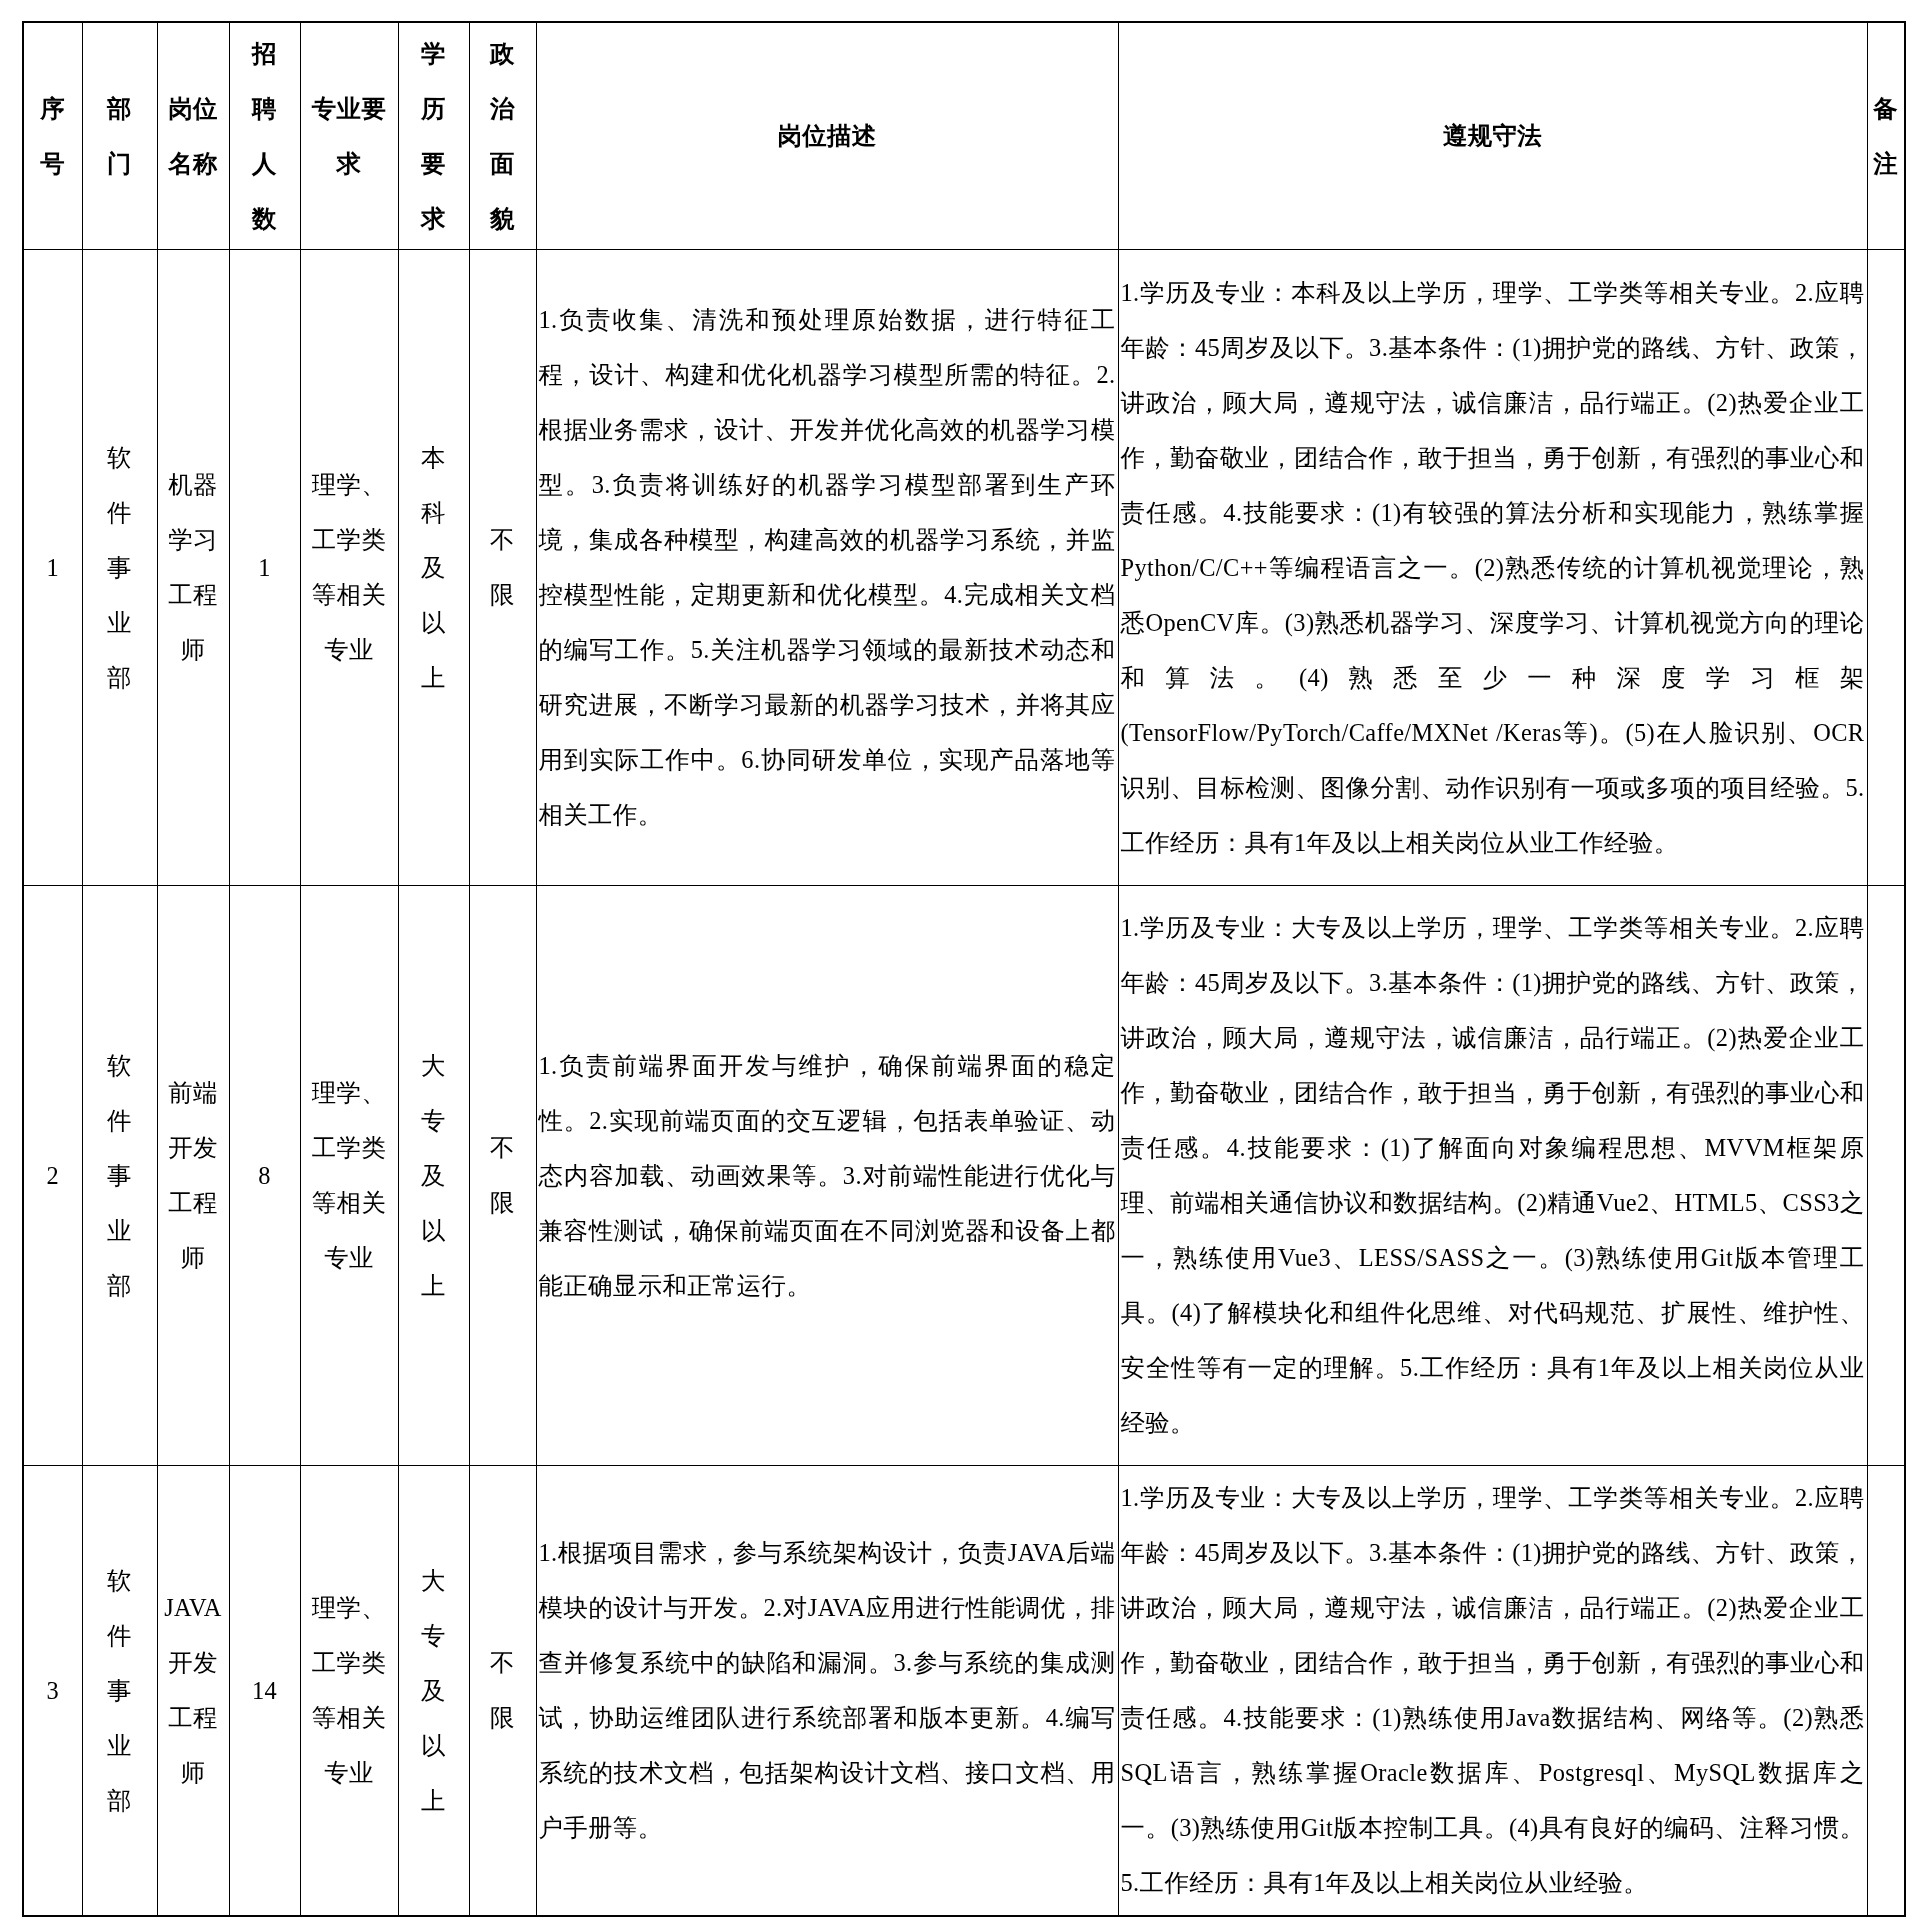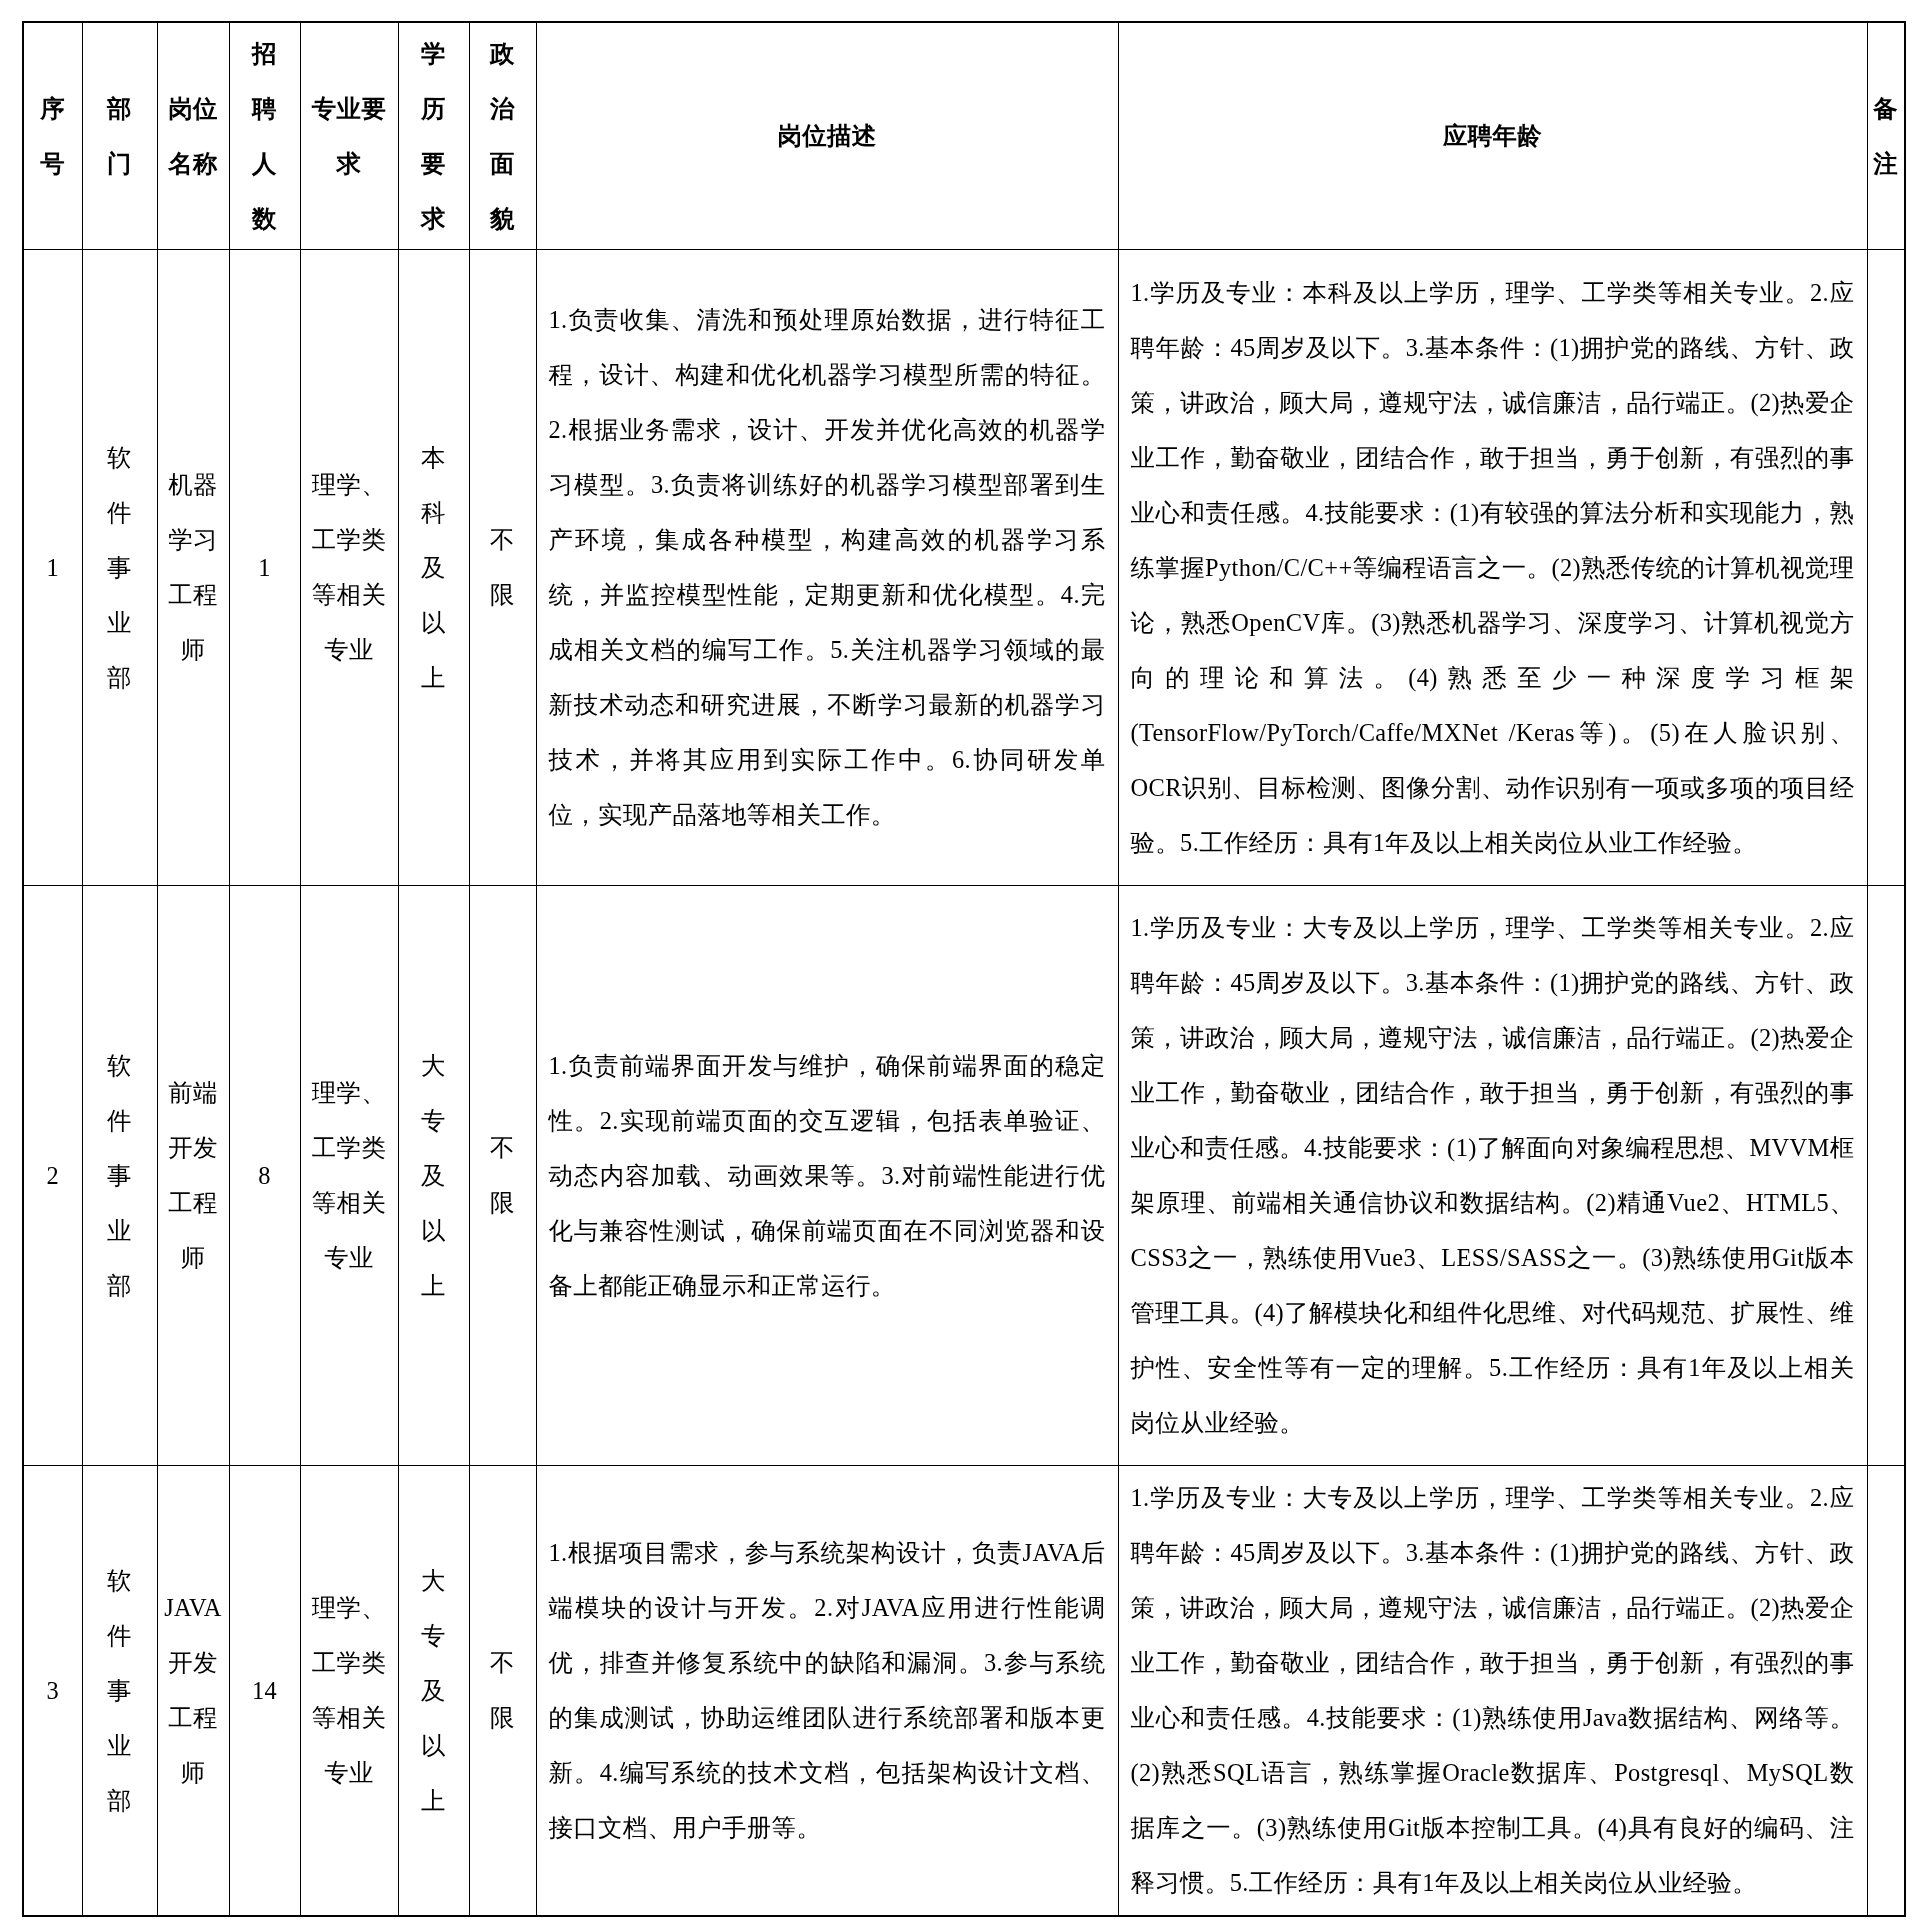--- a/index.html
+++ b/index.html
@@ -37,21 +37,21 @@
   thead th {
     font-weight: bold;
   }
   
   .v {
     white-space: pre-line;
   }
   
   td.longtext {
     text-align: justify;
-    padding: 0 12px;
+    padding: 0 2px;
   }
   tr.header-row  { height: 227px; }
   tr.row-1 { height: 636px; }
   tr.row-2 { height: 580px; }
   tr.row-3 { height: 451px; }
 </style>
 </head>
 <body>
 
 <table class="recruit">
@@ -83,21 +83,21 @@
 求</th>
       <th class="v">学
 历
 要
 求</th>
       <th class="v">政
 治
 面
 貌</th>
       <th>岗位描述</th>
-      <th>应聘年龄</th>
+      <th>遵规守法</th>
       <th class="v">备
 注</th>
     </tr>
   </thead>
   <tbody>
     <tr class="row-1">
       <td>1</td>
       <td class="v">软
 件
 事

